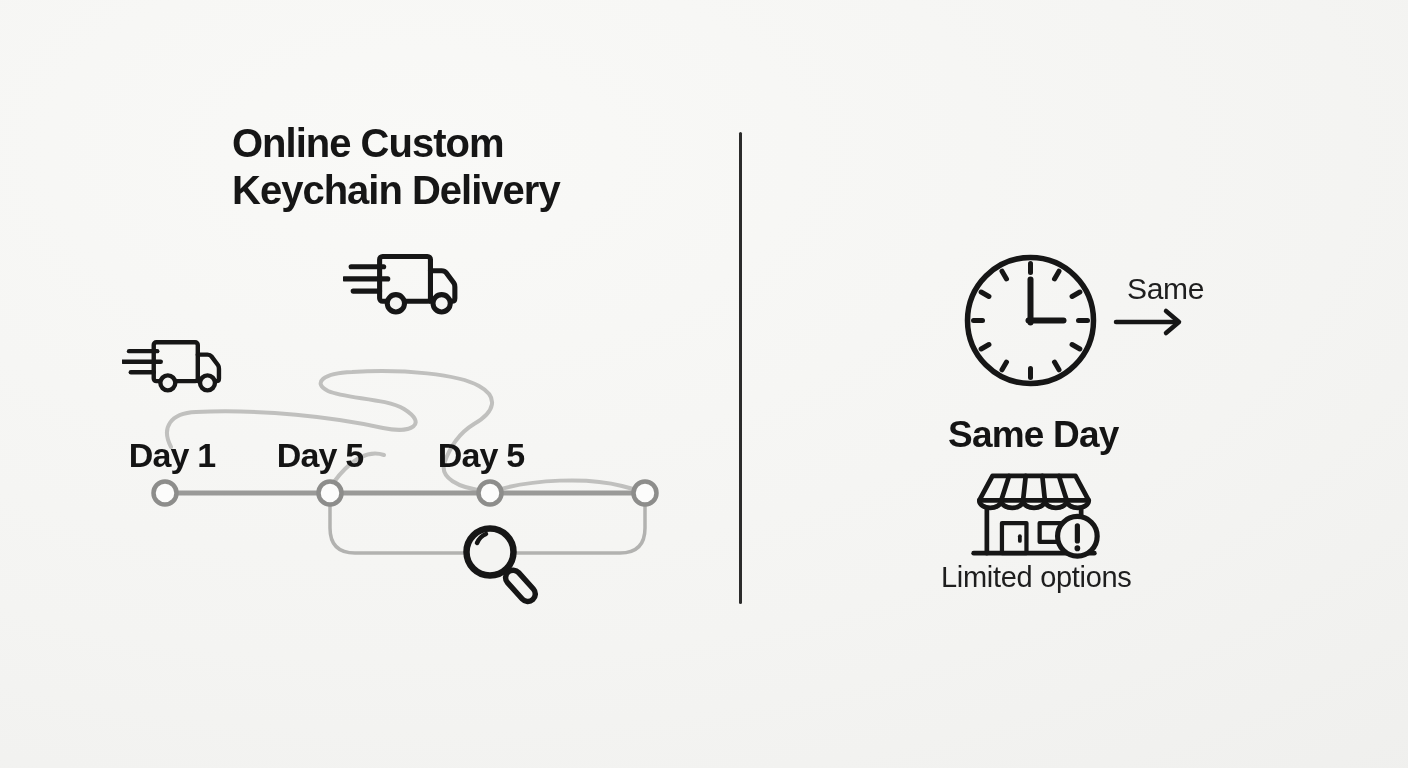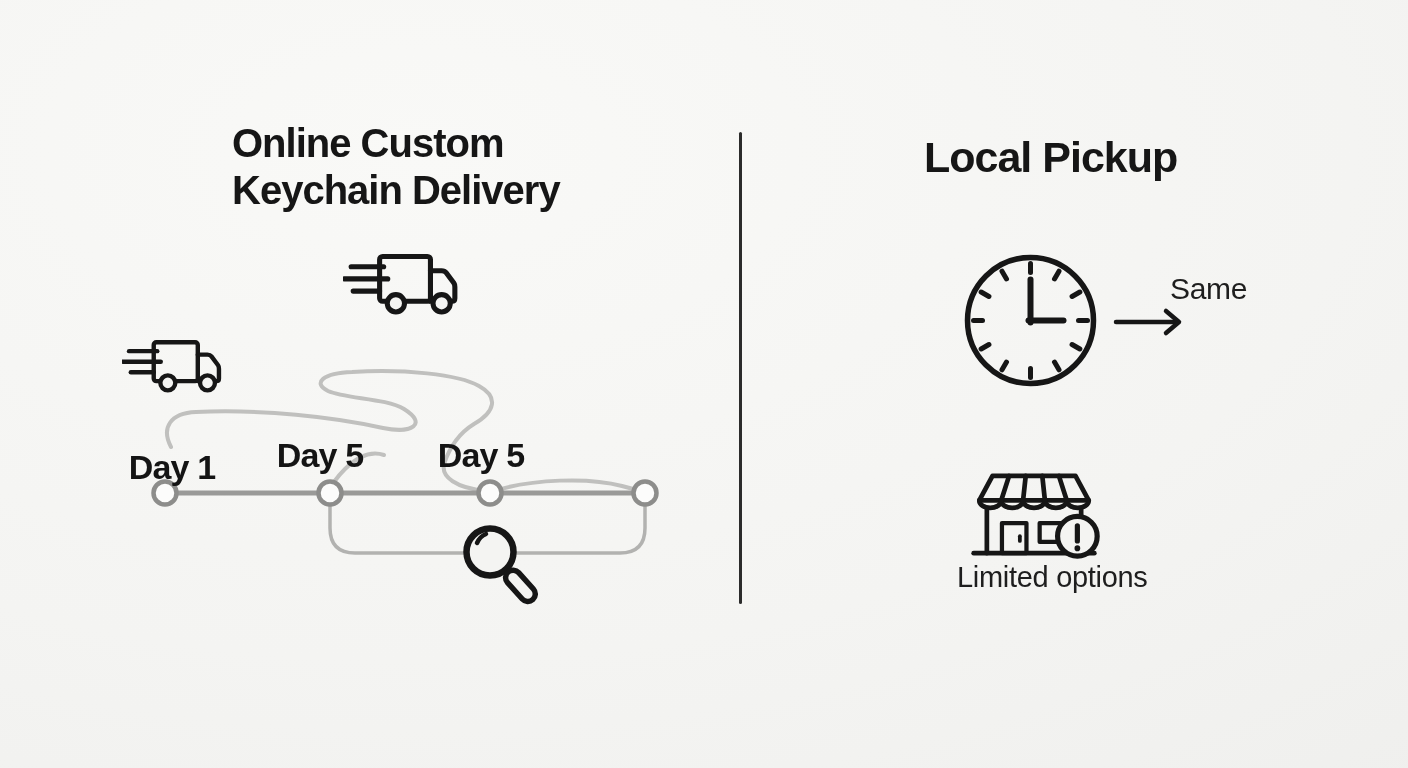--- a/index.html
+++ b/index.html
@@ -12,22 +12,22 @@
     text-decoration:underline;
   }
   .abs { position:absolute; }
   .title {
     font-weight:bold; color:#161616; letter-spacing:-1px; line-height:1.18;
   }
   .title-left { left:232px; top:120px; width:400px; font-size:40px; }
   .title-right { left:924px; top:132px; font-size:43px; white-space:nowrap; }
   .caption { font-size:30px; color:#1e1e1e; letter-spacing:-0.3px; white-space:nowrap; }
   .duration-label { left:283px; top:322px; }
-  .same-label { left:1170px; top:272px; }
-  .limited-label { left:941px; top:561px; font-size:29px;margin-left:16px; }
+  .same-label { left:1127px; top:272px; }
+  .limited-label { left:941px; top:561px; font-size:29px; }
   .speed-heading { left:948px; top:414px; font-size:37px; font-weight:bold; letter-spacing:-0.8px; color:#141414; white-space:nowrap; }
   .day-label {
     top:436px; width:160px; text-align:center; font-size:34px; font-weight:bold;
     letter-spacing:-0.8px; color:#141414; white-space:nowrap;
   }
   .divider { left:739px; top:132px; width:3px; height:472px; background:#2b2b2b; border-radius:2px; }
   svg { display:block; }
 </style>
 </head>
 <body>
@@ -96,25 +96,24 @@
           <path d="M10,38 H36"></path>
       </g>
       <rect x="36" y="4" width="50" height="44" rx="3"></rect>
       <path d="M86,18 H97 Q100,18 101.5,20 L109,30 Q110,31.5 110,34 V45 Q110,48 107,48 H86"></path>
       <circle cx="52" cy="50" r="8.5" fill="#f4f4f2"></circle>
       <circle cx="97" cy="50" r="8.5" fill="#f4f4f2"></circle>
     </g>
   </svg>
 
 
-  <div class="abs day-label" style="left:92px;margin-top:12px;">Day 1</div>
+  <div class="abs day-label" style="left:92px;">Day 1</div>
   <div class="abs day-label" style="left:240px;">Day 5</div>
   <div class="abs day-label" style="left:401px;">Day 5</div>
 
-  <div class="abs title title-right">Local Pickup</div>
 
   <svg class="abs" style="left:958px; top:248px;" width="145" height="145" viewBox="-72.5 -72.5 145 145">
     <g fill="none" stroke="#161616" stroke-linecap="round">
       <circle cx="0" cy="0" r="63" stroke-width="5.5"></circle>
       <g stroke-width="5">
         <line x1="0" y1="-57" x2="0" y2="-48"></line>
         <line x1="0" y1="-57" x2="0" y2="-48" transform="rotate(30)"></line>
         <line x1="0" y1="-57" x2="0" y2="-48" transform="rotate(60)"></line>
         <line x1="0" y1="-57" x2="0" y2="-48" transform="rotate(90)"></line>
         <line x1="0" y1="-57" x2="0" y2="-48" transform="rotate(120)"></line>
@@ -135,20 +134,21 @@
 
   <div class="abs caption same-label">Same</div>
 
   <svg class="abs" style="left:1110px; top:304px;" width="84" height="36" viewBox="0 0 84 36">
     <g fill="none" stroke="#161616" stroke-width="4.5" stroke-linecap="round" stroke-linejoin="round">
       <line x1="6" y1="18" x2="68" y2="18"></line>
       <path d="M56,7 L69,18 L56,29"></path>
     </g>
   </svg>
 
+  <div class="abs speed-heading">Same Day</div>
 
   <svg class="abs" style="left:968px; top:468px;" width="132" height="95" viewBox="0 0 140 100">
     <g fill="none" stroke="#161616" stroke-width="5" stroke-linecap="round" stroke-linejoin="round">
       <g>
         <path d="M26,8 H114 L128,34 H12 Z"></path>
         <line x1="43.6" y1="8" x2="35.2" y2="34"></line>
         <line x1="61.2" y1="8" x2="58.4" y2="34"></line>
         <line x1="78.8" y1="8" x2="81.6" y2="34"></line>
         <line x1="96.4" y1="8" x2="104.8" y2="34"></line>
         <path d="M12,34 a11.6,8 0 0 0 23.2,0 a11.6,8 0 0 0 23.2,0 a11.6,8 0 0 0 23.2,0 a11.6,8 0 0 0 23.2,0 a11.6,8 0 0 0 23.2,0"></path>

